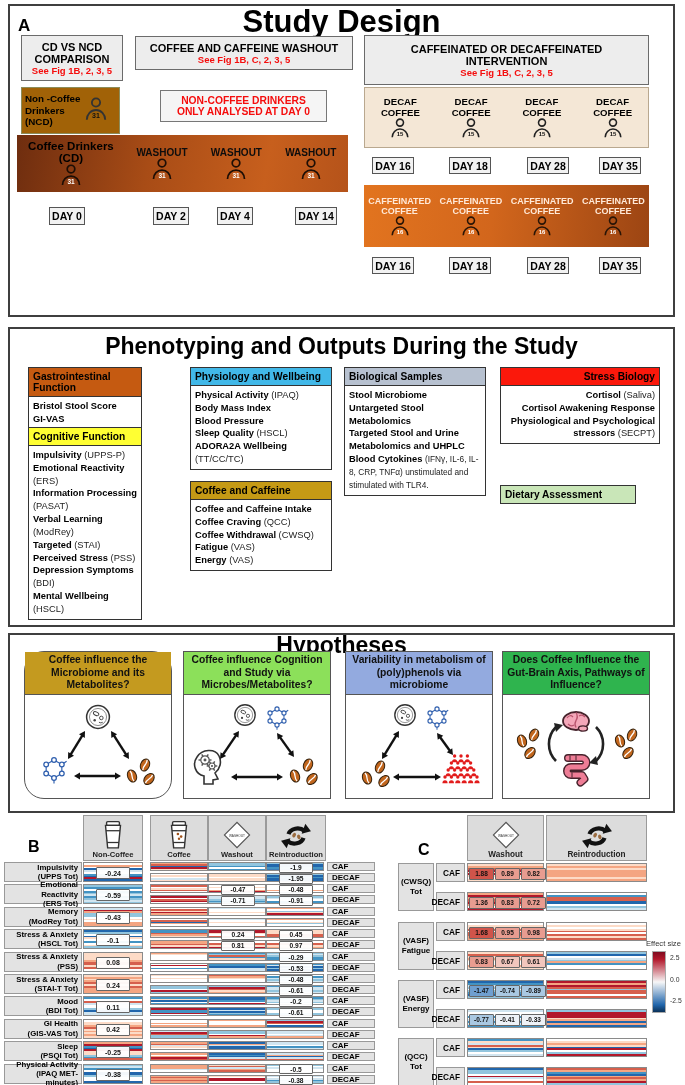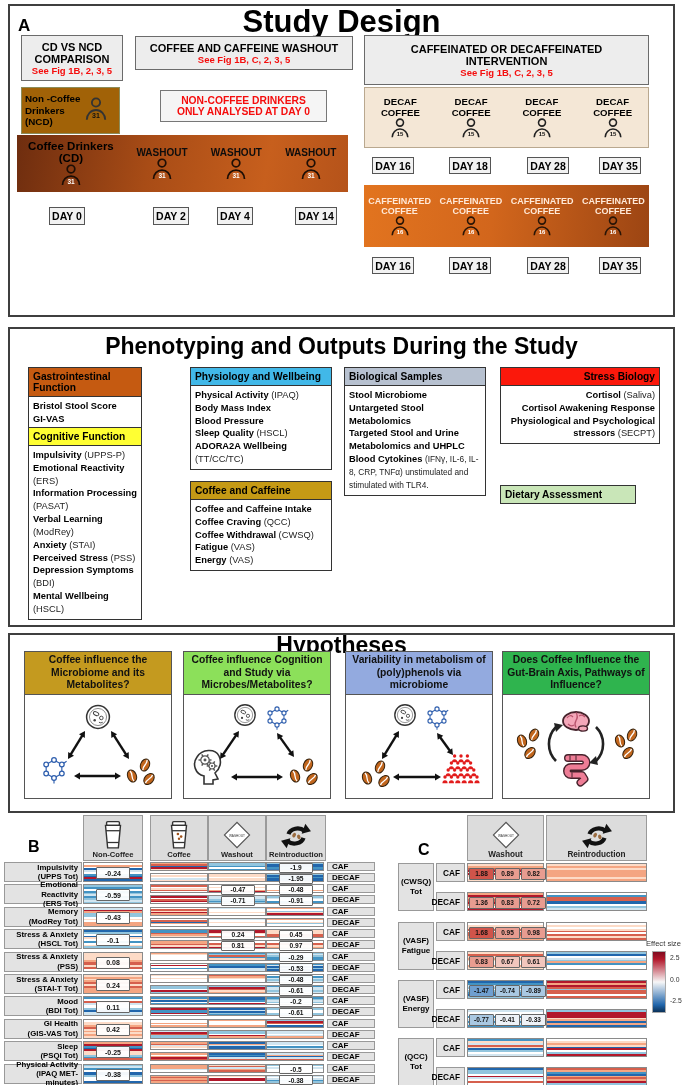--- a/index.html
+++ b/index.html
@@ -220,21 +220,21 @@
             <div class="pitem"><b>GI-VAS</b></div>
           </div>
         </div>
         <div class="abs" style="left:18px;top:98px;width:114px;">
       <div class="phead" style="background:#ffff33;">Cognitive Function</div>
       <div class="pbody">
             <div class="pitem"><b>Impulsivity</b> <span style="">(UPPS-P)</span></div>
             <div class="pitem"><b>Emotional Reactivity</b> <span style="">(ERS)</span></div>
             <div class="pitem"><b>Information Processing</b> <span style="">(PASAT)</span></div>
             <div class="pitem"><b>Verbal Learning</b> <span style="">(ModRey)</span></div>
-            <div class="pitem"><b>Anxiety</b> <span style="">(STAI)</span></div>
+            <div class="pitem"><b>Targeted</b> <span style="">(STAI)</span></div>
             <div class="pitem"><b>Perceived Stress</b> <span style="">(PSS)</span></div>
             <div class="pitem"><b>Depression Symptoms</b> <span style="">(BDI)</span></div>
             <div class="pitem"><b>Mental Wellbeing</b> <span style="">(HSCL)</span></div>
           </div>
         </div>
         <div class="abs" style="left:180px;top:38px;width:142px;">
       <div class="phead" style="background:#41b8e8;">Physiology and Wellbeing</div>
       <div class="pbody">
             <div class="pitem"><b>Physical Activity</b> <span style="">(IPAQ)</span></div>
             <div class="pitem"><b>Body Mass Index</b></div>
@@ -272,21 +272,21 @@
         </div>
         <div class="abs" style="left:490px;top:156px;width:136px;">
       <div class="phead" style="background:#c9e6b8;">Dietary Assessment</div>
         </div>
       </div>
   </div>
 
   <div class="abs sec" style="left:8px;top:633px;width:667px;height:180px;">
     <div class="abs sectitle" style="left:0;right:0;top:-3px;">Hypotheses</div>
     <div class="abs" id="hyp-boxes" style="left:0;top:0;width:667px;height:180px;">
-        <div class="abs hypbox" style="left:14px;top:16px;width:148px;height:148px;">
+        <div class="abs hypbox" style="left:14px;top:16px;width:148px;height:148px;border-radius:20px;">
       <div class="hyphead" style="background:#c49a1f;height:43px;">Coffee influence the Microbiome and its Metabolites?</div>
       <div class="ctr" style="height:101px;">
             <svg width="140" height="98" viewBox="0 0 140 98">
               <g transform="translate(70,20) scale(0.95)">
     <circle r="12" fill="#fff" stroke="#333" stroke-width="1.6"></circle>
     <circle r="9" fill="none" stroke="#888" stroke-width="1"></circle>
     <ellipse cx="-2" cy="-3.5" rx="3" ry="1.8" transform="rotate(25 -2 -3.5)" fill="none" stroke="#444" stroke-width="1"></ellipse>
     <circle cx="3.5" cy="1" r="1.9" fill="none" stroke="#444" stroke-width="1"></circle>
     <circle cx="-3.5" cy="3.5" r="1.3" fill="#444"></circle>
     <path d="M1,5.5 q2,1.5 4,0" fill="none" stroke="#444" stroke-width="1"></path>

